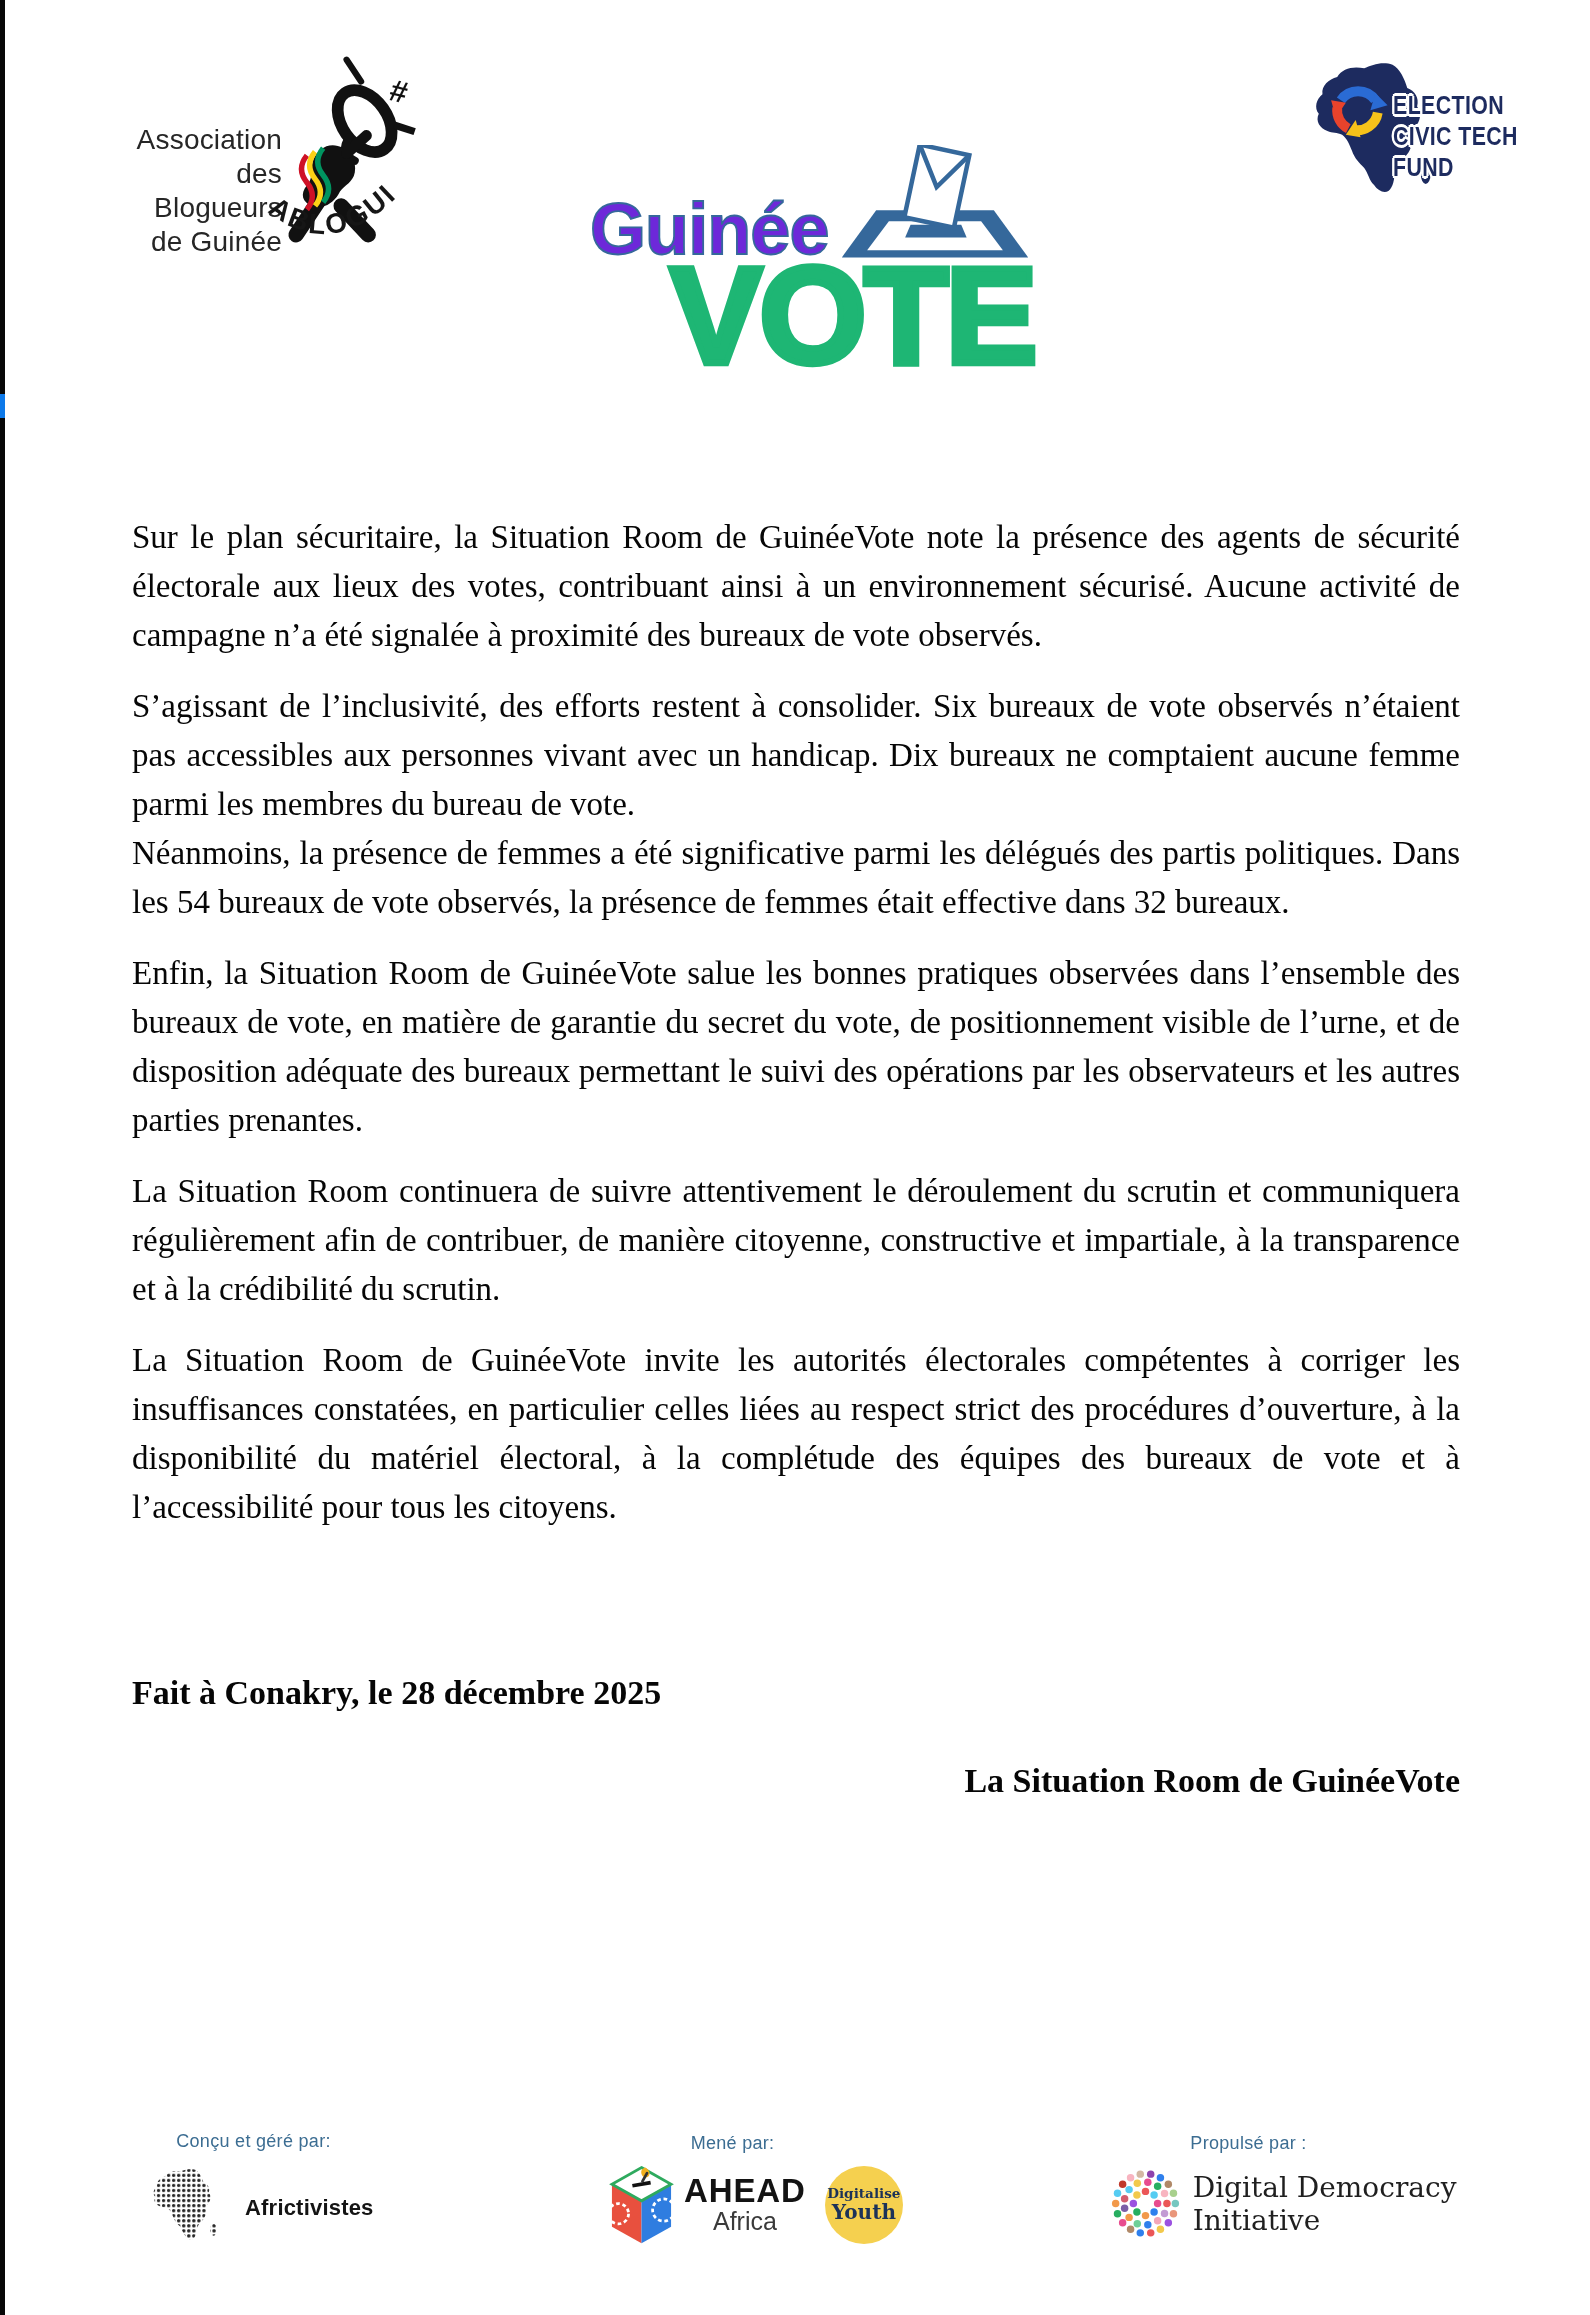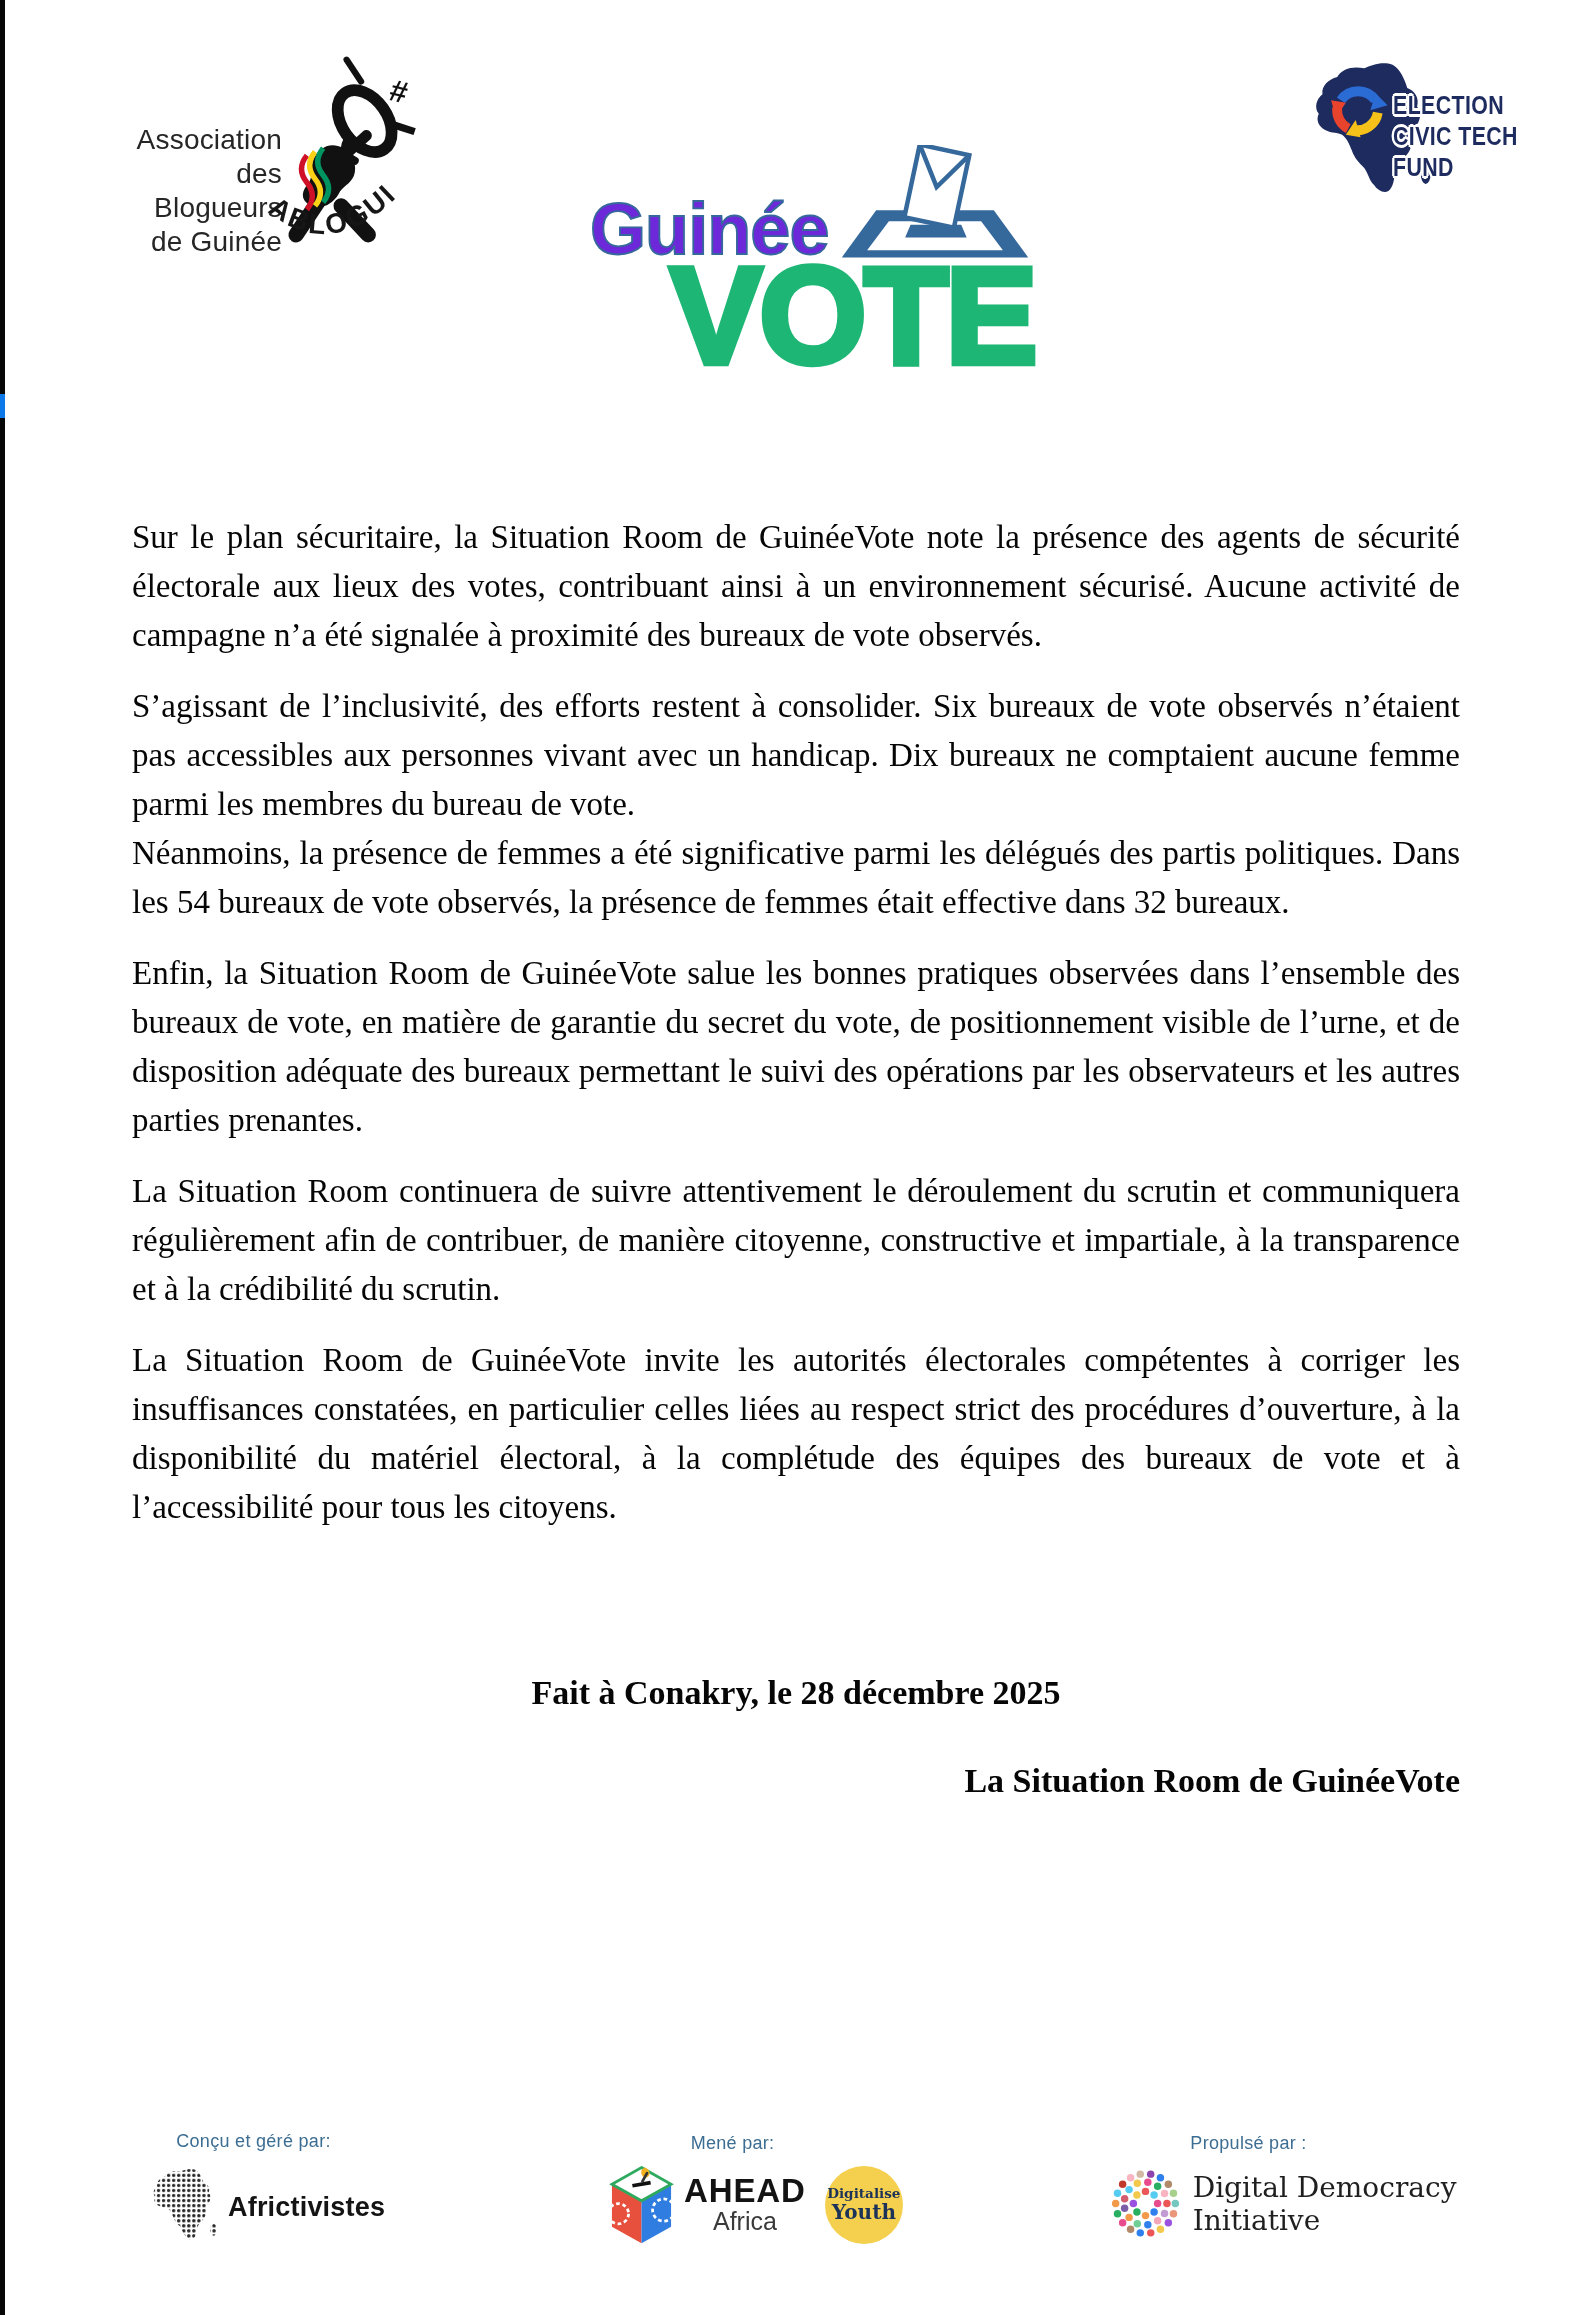--- a/index.html
+++ b/index.html
@@ -28,31 +28,31 @@
   .ectf-text{position:absolute;left:83px;top:36px;font-weight:bold;font-size:26px;line-height:31px;
      color:#1d2b5f;transform:scaleX(0.82);transform-origin:left top;letter-spacing:0.5px;
      text-shadow:-2.7px 0 #fff,2.7px 0 #fff,0 -2.7px #fff,0 2.7px #fff,-1.8px -1.8px #fff,1.8px 1.8px #fff,-1.8px 1.8px #fff,1.8px -1.8px #fff;}
 
   
   .bodytext{position:absolute;left:132px;top:481px;width:1328px;
      font-family:"Liberation Serif","DejaVu Serif",serif;font-size:33px;line-height:49px;
      color:#060606;text-align:justify;margin-top:32px;}
   .para{margin:0 0 22px 0;}
   .para.joined{margin-bottom:0;}
-  .dateline{margin:136px 0 0 0;text-align:center;font-weight:bold;font-size:34px;}
+  .dateline{margin:136px 0 0 0;text-align:left;font-weight:bold;font-size:34px;}
   .signature{margin:39px 0 0 0;text-align:right;font-weight:bold;font-size:34px;}
 
   
   .flabel{position:absolute;font-size:18px;color:#3c6d92;letter-spacing:0.3px;}
   .flabel.c1{left:104px;top:2131px;width:299px;text-align:center;}
   .flabel.c2{left:583px;top:2133px;width:299px;text-align:center;}
   .flabel.c3{left:1113px;top:2133px;width:271px;text-align:center;}
 
   .africt{position:absolute;left:151px;top:2164px;display:flex;align-items:center;}
-  .africt-name{margin-left:3px;font-weight:bold;font-size:27px;color:#141414;letter-spacing:0.2px;}
+  .africt-name{margin-left:20px;font-weight:bold;font-size:22px;color:#141414;letter-spacing:0.2px;}
 
   .ahead{position:absolute;left:608px;top:2162px;display:flex;align-items:center;}
   .ahead-txt{margin-left:9px;text-align:center;}
   .ahead-name{font-weight:bold;font-size:33px;line-height:34px;color:#131313;letter-spacing:0.9px;
      font-family:"Liberation Sans",sans-serif;}
   .ahead-sub{font-size:25px;line-height:27px;color:#3a3a3a;}
   .dy-circle{margin-left:19px;width:78px;height:78px;border-radius:50%;background:#f5d04f;
      display:flex;flex-direction:column;align-items:center;justify-content:center;
      font-family:"DejaVu Serif",serif;color:#1c3258;}
   .dy-l1{font-size:13.6px;font-weight:bold;line-height:15.4px;}

